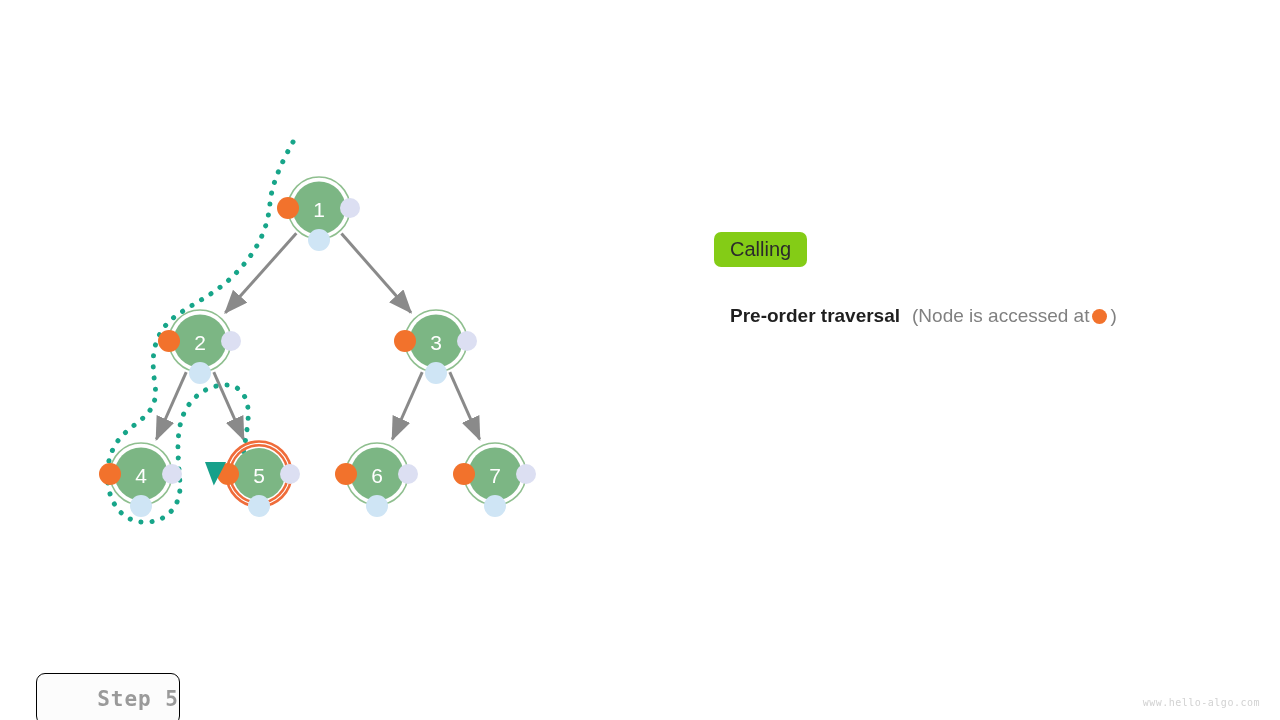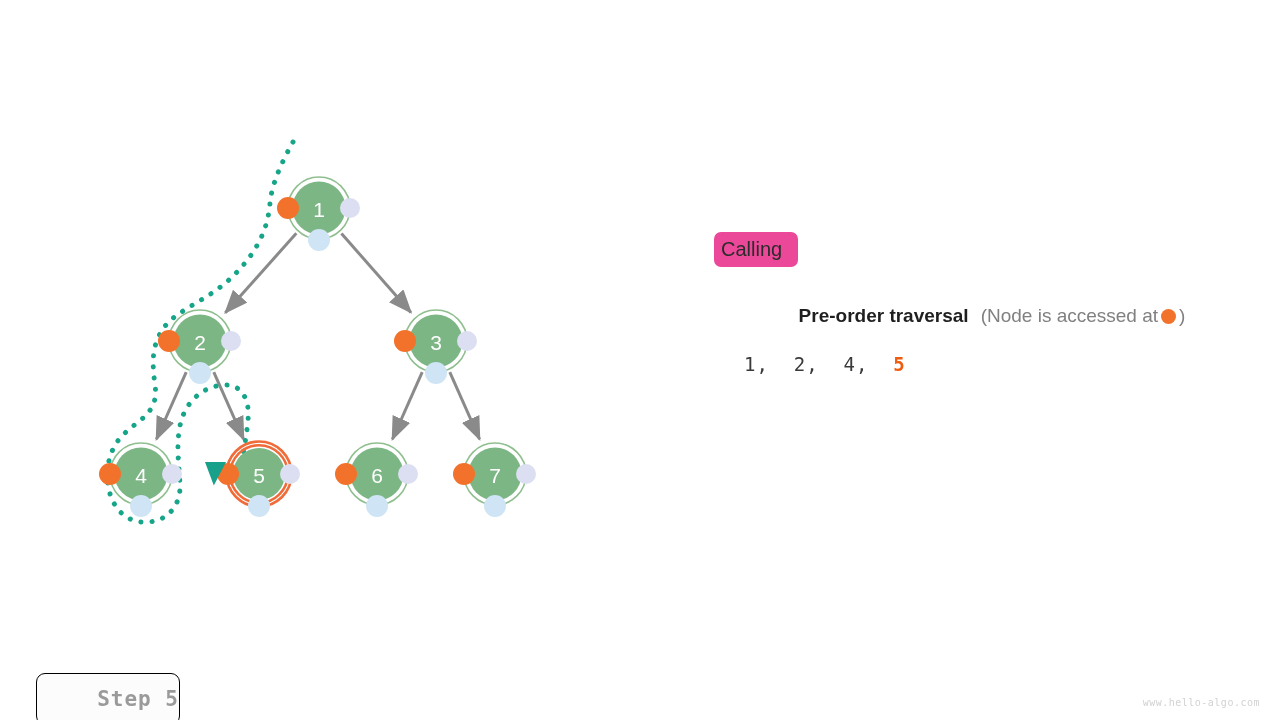--- a/index.html
+++ b/index.html
@@ -46,44 +46,43 @@
   }
   .legend-row {
     display: block;
     margin: 0;
     padding: 0;
   }
   .legend-chip {
     display: inline-block;
     font-size: 20px;
     color: #2b2b2b;
-    background: #ec4899;
+    background: #84cc16;
     border-radius: 7px;
-    padding: 7px 16px 8px 7px;
+    padding: 7px 16px 8px 16px;
     line-height: 1;
   }
   .legend-plain {
     display: inline-block;
     font-size: 20px;
     color: #2b2b2b;
     background: transparent;
     padding: 7px 16px 8px 16px;
     line-height: 1;
     margin-top: 1px;
   }
   #traversal-block {
     margin-top: 39px;
     padding-left: 16px;
   }
   .traversal-heading {
     font-size: 19px;
     color: #2b2b2b;
     line-height: 1;
     white-space: nowrap;
-    text-align: center;
   }
   .traversal-heading .bold {
     font-weight: bold;
     color: #1f1f1f;
   }
   .traversal-heading .muted {
     color: #808080;
     margin-left: 12px;
   }
   .dot-inline {
@@ -235,21 +234,20 @@
   <div class="legend-row">
     <span class="legend-chip">Calling</span>
   </div>
 
 
   <div id="traversal-block">
     <div class="traversal-heading">
       <span class="bold">Pre-order traversal</span><span class="muted">(Node is accessed at</span><span class="dot-inline"></span><span class="muted" style="margin-left:0">)</span>
     </div>
 
-    <div id="traversal-seq"><span>1,  </span><span>2,  </span><span>4,  </span><span class="current">5</span></div>
   </div>
 
 </div>
 
 <div id="step-badge">
   <span id="step-badge-label">Step 5</span>
 </div>
 
 <div id="watermark">www.hello-algo.com</div>
 

